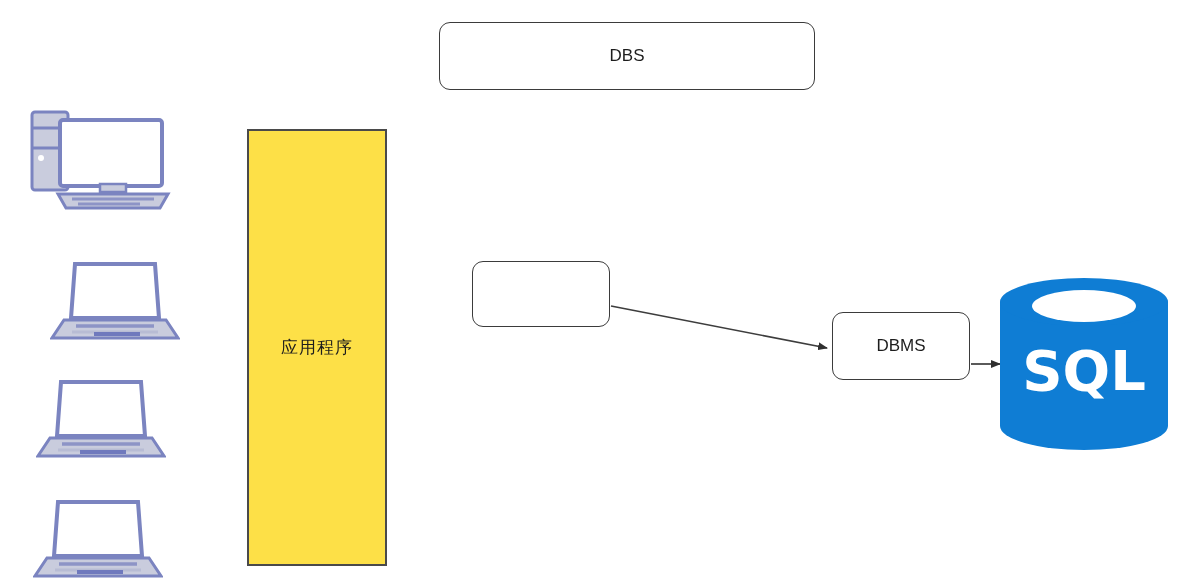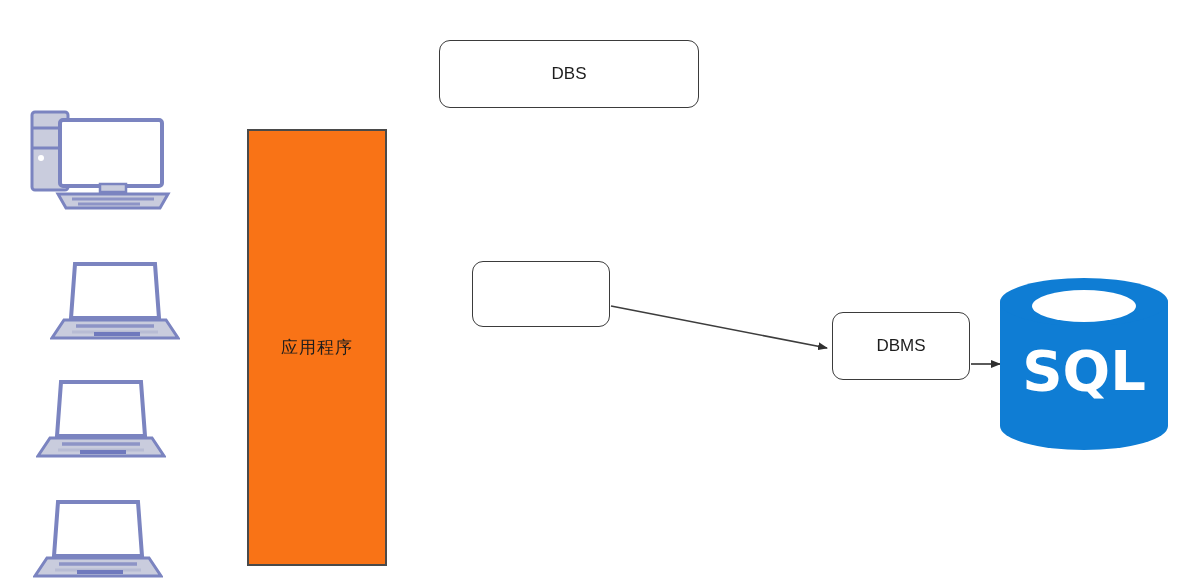--- a/index.html
+++ b/index.html
@@ -17,26 +17,26 @@
   .rbox{
     border:1.6px solid #3b3b3b;
     border-radius:11px;
     background:#ffffff;
     display:flex;align-items:center;justify-content:center;
     color:#1d1d1d;
   }
   
   .sbox{
     border:2px solid #4a4a4a;
-    background:#f97316;
+    background:#fde047;
     display:flex;align-items:center;justify-content:center;
     color:#1d1d1d;
   }
 
-  #dbs-box{left:439px;top:40px;width:260px;height:68px;font-size:17px;}
+  #dbs-box{left:439px;top:22px;width:376px;height:68px;font-size:17px;}
   #app-box{left:247px;top:129px;width:140px;height:437px;font-size:17px;}
   #app-label{writing-mode:horizontal-tb;letter-spacing:1px;}
   #blank-box{left:472px;top:261px;width:138px;height:66px;}
   #dbms-box{left:832px;top:312px;width:138px;height:68px;font-size:17px;}
 
   
   .layer{position:absolute;left:0;top:0;width:1196px;height:579px;pointer-events:none;}
 
   
   .icon{position:absolute;}

